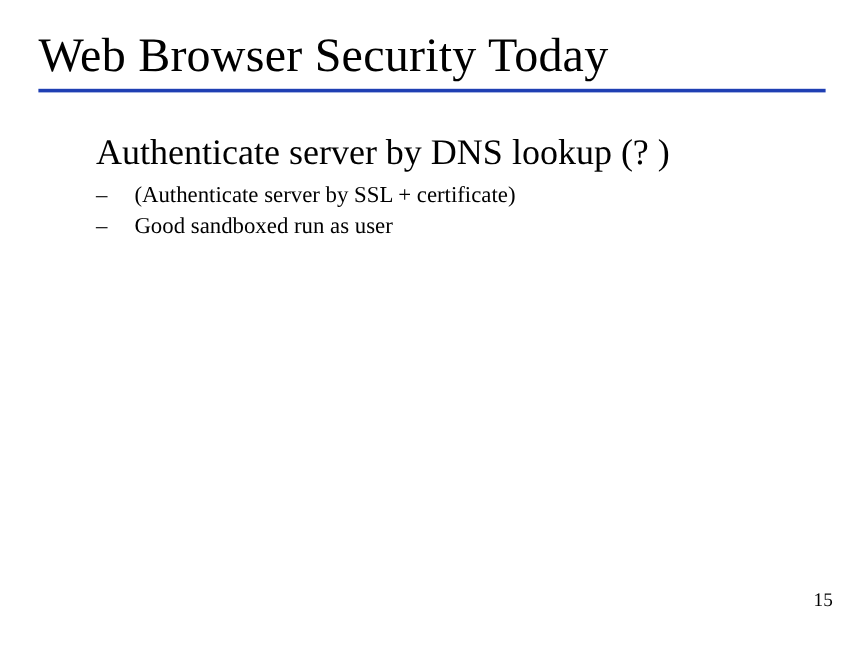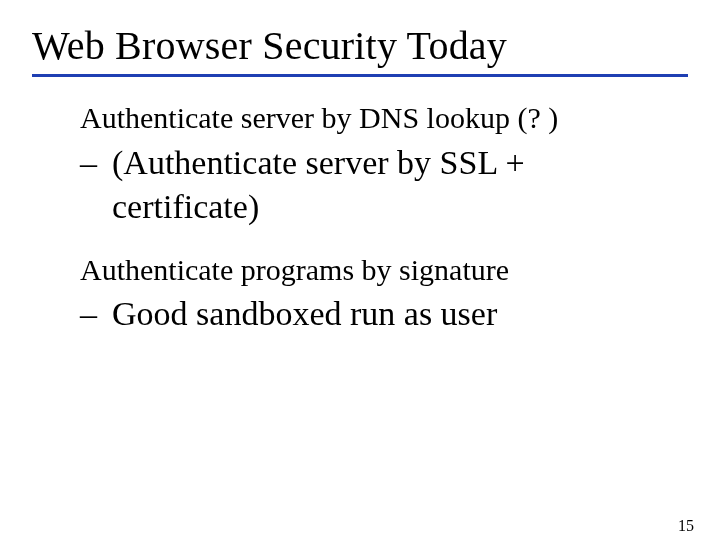--- a/index.html
+++ b/index.html
@@ -9,64 +9,63 @@
     width: 720px;
     height: 540px;
     padding: 24px 32px 24px 32px;
   }
   .title {
     font-size: 40px;
     font-weight: 400;
     line-height: 1.1;
     padding-bottom: 6px;
     border-bottom: 3px solid #1f3fb3;
-    margin-bottom: 22px;
+    margin-bottom: 32px;
     letter-spacing: 0.2px;
   }
   .body {
     padding-left: 48px;
     padding-right: 8px;
   }
   .lvl1 {
     font-size: 30px;
     line-height: 1.25;
     margin-top: 22px;
     margin-bottom: 4px;
   }
   .lvl2 {
-    font-size: 34px;
+    font-size: 19px;
     line-height: 1.3;
     padding-left: 32px;
     text-indent: -16px;
     margin-top: 2px;
     margin-bottom: 2px;
   }
   .dash { display: inline-block; width: 16px; }
   .pagenum {
     position: absolute;
     right: 26px;
-    bottom: 5px;
+    bottom: 30px;
     font-size: 16px;
   }
 </style>
 </head>
 <body>
 
 <div class="slide">
 
   <div class="title">Web Browser Security Today</div>
 
   <div class="body">
 
     <div class="lvl1">Authenticate server by DNS lookup (? )</div>
     <div class="lvl2">
       <span class="dash">– </span><span>(Authenticate server by SSL + certificate)</span>
     </div>
 
-    <div class="lvl1">Authenticate programs by signature</div>
     <div class="lvl2">
       <span class="dash">– </span><span>Good sandboxed run as user</span>
     </div>
 
   </div>
 
   <div class="pagenum">15</div>
 </div>
 
 </body></html>

